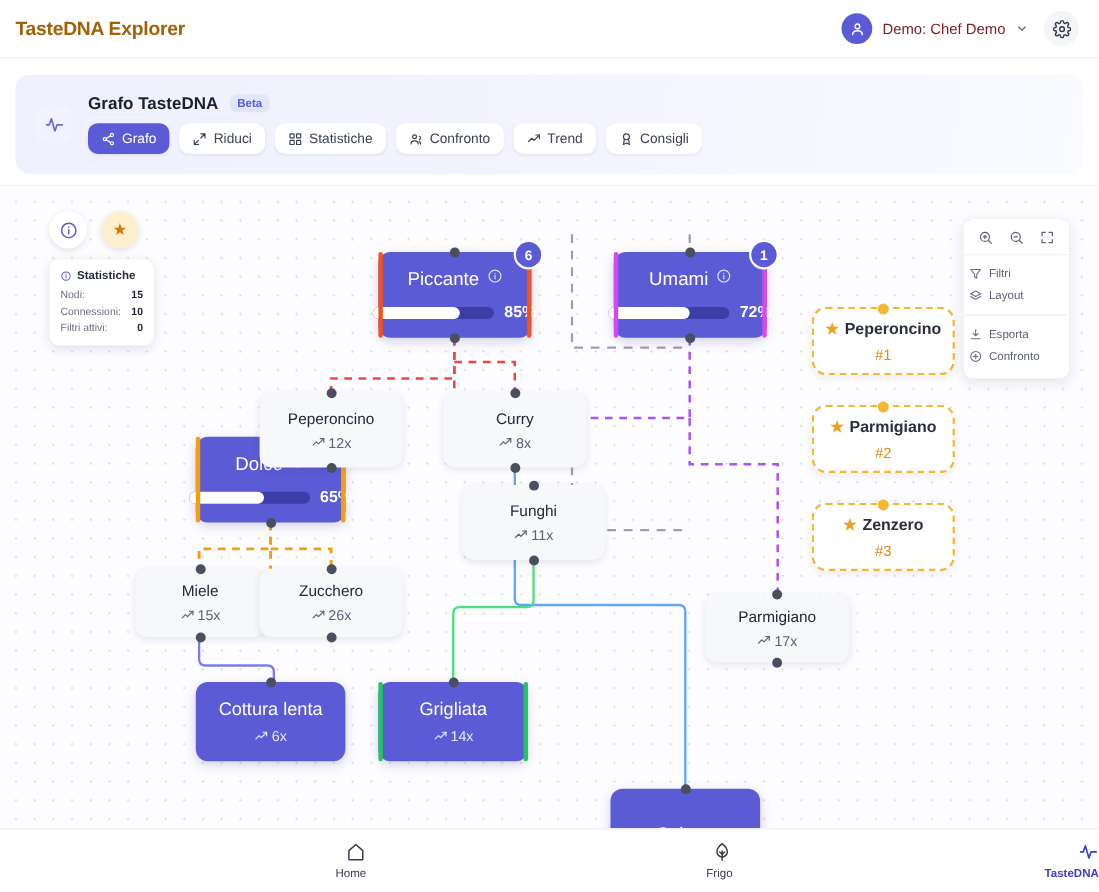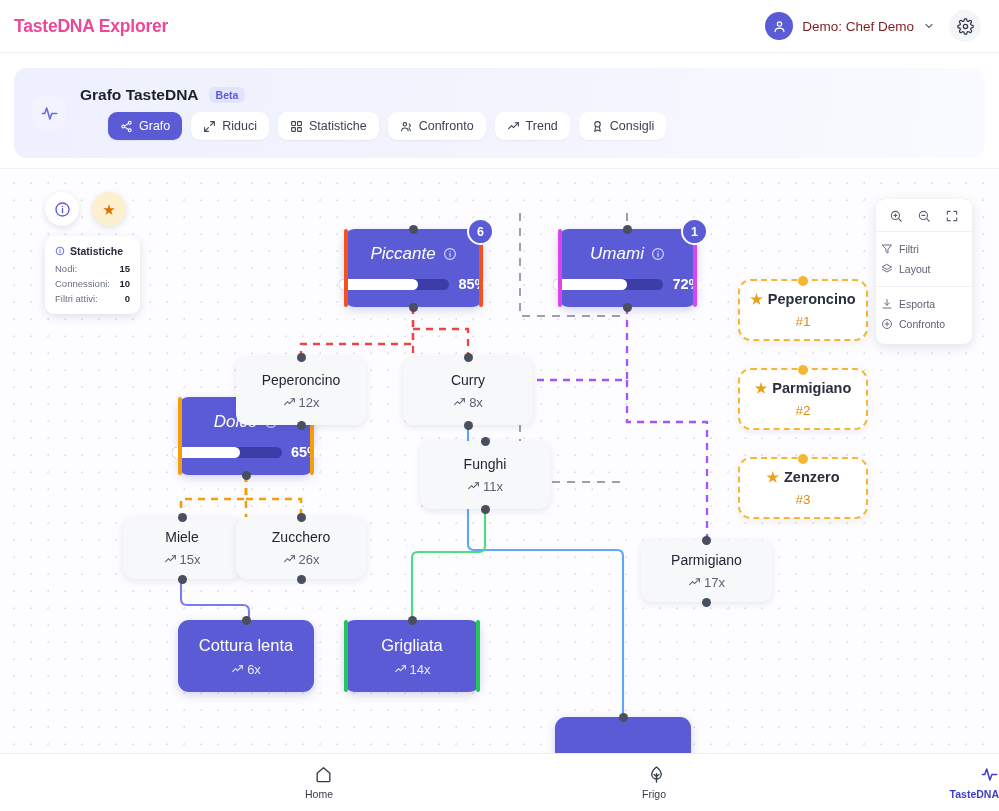--- a/index.html
+++ b/index.html
@@ -13,21 +13,21 @@
   }
 
   
   .topbar{
     height:53px; width:999px;
     display:flex; align-items:center; justify-content:space-between;
     padding:0 18px 0 14px;
     border-bottom:1px solid #eceef3;
     background:#fff;
   }
-  .app-title{ font-size:17.5px; font-weight:700; color:#ec4899; letter-spacing:-.2px;}
+  .app-title{ font-size:17.5px; font-weight:700; color:#a16207; letter-spacing:-.2px;}
   .topbar-right{ display:flex; align-items:center; gap:14px;}
   .user-chip{ display:flex; align-items:center; gap:9px; cursor:pointer;}
   .avatar{
     width:28px;height:28px;border-radius:50%;background:#5b5bd6;
     display:flex;align-items:center;justify-content:center;
   }
   .user-name{ font-size:13.5px; color:#7f1d1d; font-weight:500;}
   .gear-btn{
     width:32px;height:32px;border-radius:50%;background:#f4f5f8;
     display:flex;align-items:center;justify-content:center;cursor:pointer;
@@ -38,35 +38,35 @@
     position:absolute; left:14px; top:68px; width:971px; height:90px;
     background:linear-gradient(100deg,#eef0fd 0%,#f3f4fe 55%,#fafbff 100%);
     border-radius:13px;
     display:flex; align-items:center; gap:14px; padding:0 18px;
   }
   .pulse-badge{
     width:34px;height:34px;border-radius:10px;background:#f2f3fe;
     display:flex;align-items:center;justify-content:center; flex:0 0 auto;
   }
   .gh-body{ display:flex; flex-direction:column; gap:8px;}
-  .gh-titleline{ display:flex; align-items:center; gap:10px;}
+  .gh-titleline{ display:flex; align-items:flex-start; gap:10px;}
   .gh-title{ font-size:15.5px; font-weight:600; color:#1b2030;}
   .beta{
     font-size:10.5px; font-weight:600; color:#5b5bd6; background:#e2e4fb;
     padding:2px 7px; border-radius:6px;
   }
   .tabrow{ display:flex; gap:9px;}
   .tab{
     display:flex;align-items:center;gap:6px;
     background:#fff; border-radius:9px; padding:7px 12px;
     font-size:12.5px; color:#3c4252; cursor:pointer;
     box-shadow:0 1px 2px rgba(25,30,60,.06);
     white-space:nowrap;
   }
-  .tab.active{ background:#5b5bd6; color:#fff;margin-left:28px; }
+  .tab.active{ background:#5b5bd6; color:#fff; }
   .tab.active svg{ stroke:#fff; }
   .tab svg{ stroke:#3c4252; }
 
   
   .canvas{
     position:absolute; left:0; top:168px; width:999px; height:585px;
     background-color:#fdfdff;
     background-image:radial-gradient(#dfe0ea 1px, transparent 1px);
     background-size:17px 17px;
     background-position:6px 6px;
@@ -83,21 +83,21 @@
     cursor:pointer;
   }
   .node .nlabel{ font-size:14px; color:#222735; font-weight:500; }
   .node .nmetric{ font-size:13px; color:#5c6274; margin-top:7px; display:flex; align-items:center; gap:3px;}
   .node.primary{ background:#5b5bd6; box-shadow:0 3px 10px rgba(60,60,170,.22);}
   .node.primary .nlabel{ color:#fff; font-size:16.5px; font-weight:500;}
   .node.primary .nmetric{ color:#e7e8fb; }
 
   .node.big .nlabel{ font-size:17px; }
 
-  .title-row{ display:flex; align-items:center; gap:7px;font-style:italic;}
+  .title-row{ display:flex; gap:7px;}
   .bar-row{ display:flex; align-items:center; gap:9px; margin-top:12px;}
   .bar-track{ width:110px; height:11px; border-radius:6px; background:#3d3da8;}
   .bar-fill{ height:11px; border-radius:6px; background:#fff;}
   .pct{ font-size:14.5px; font-weight:700; color:#fff;}
 
   .count-badge{
     position:absolute; top:-11px; right:-11px;
     width:27px;height:27px;border-radius:50%;
     background:#5b5bd6; color:#fff; font-size:12.5px; font-weight:600;
     display:flex;align-items:center;justify-content:center;

